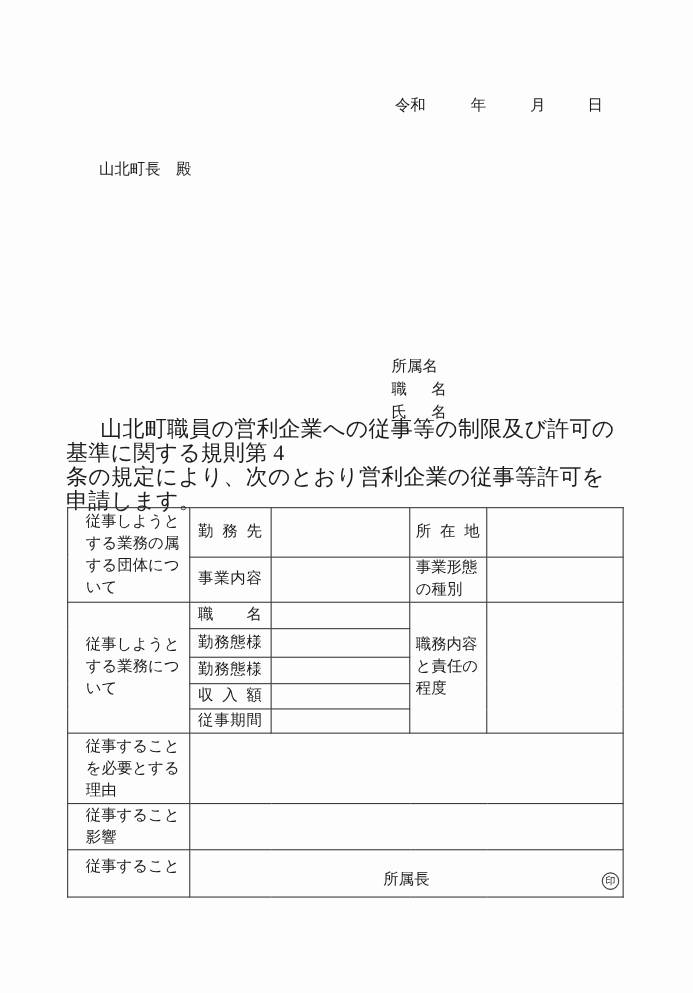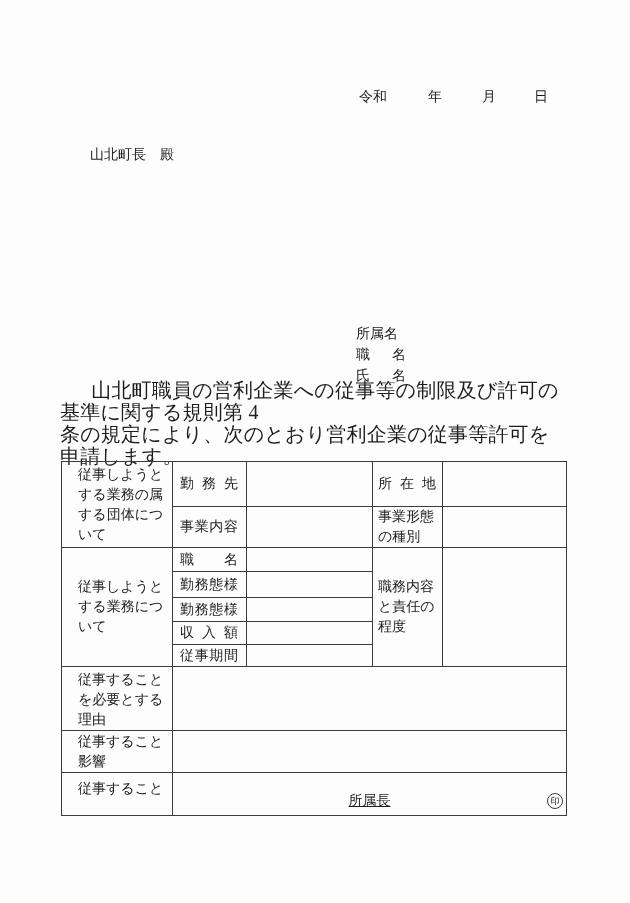--- a/index.html
+++ b/index.html
@@ -50,21 +50,21 @@
   td.hdr.mid { vertical-align: middle; padding-top: 0; }
   td.lblc  { padding-left: 7px; }
   td.lblc4 { padding-left: 5px; }
   .jl { display: inline-block; width: 58px; text-align: justify; text-align-last: justify; }
   td.wraplbl { padding-left: 5px; white-space: pre-line; }
   td.blank { background: #fdfdfd; }
 
   td.opinion-cell { position: relative; vertical-align: bottom; }
   .chief-line {
     display: flex; align-items: flex-start; justify-content: center;
-    height: 100%; padding-bottom: 4px; box-sizing: border-box; text-decoration: underline;
+    height: 100%; padding-bottom: 4px; box-sizing: border-box;
   }
   .chief-label { font-size: 14px; }
   .seal {
     position: absolute; right: 3px; bottom: 6px;
     width: 14px; height: 14px; border: 1px solid #3c3c3c; border-radius: 50%;
     display: flex; align-items: center; justify-content: center;
     font-size: 9px; line-height: 9px; color: #1c1c1c; background: #fdfdfd;
   }
 </style>
 </head>

